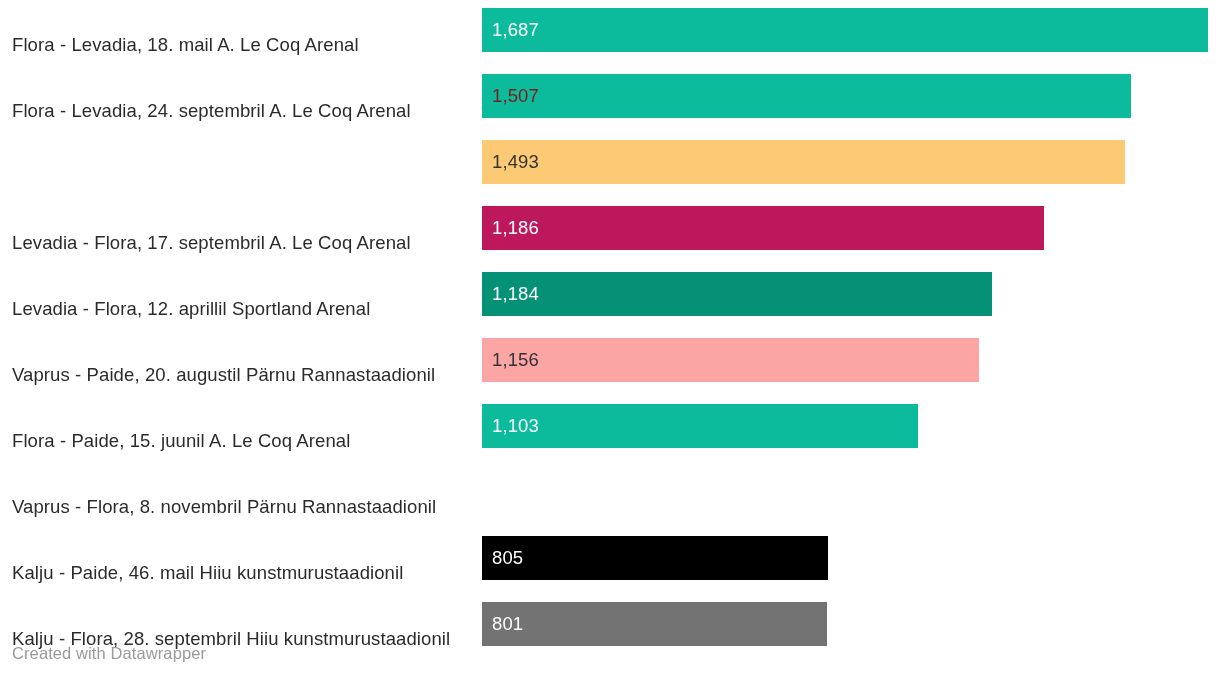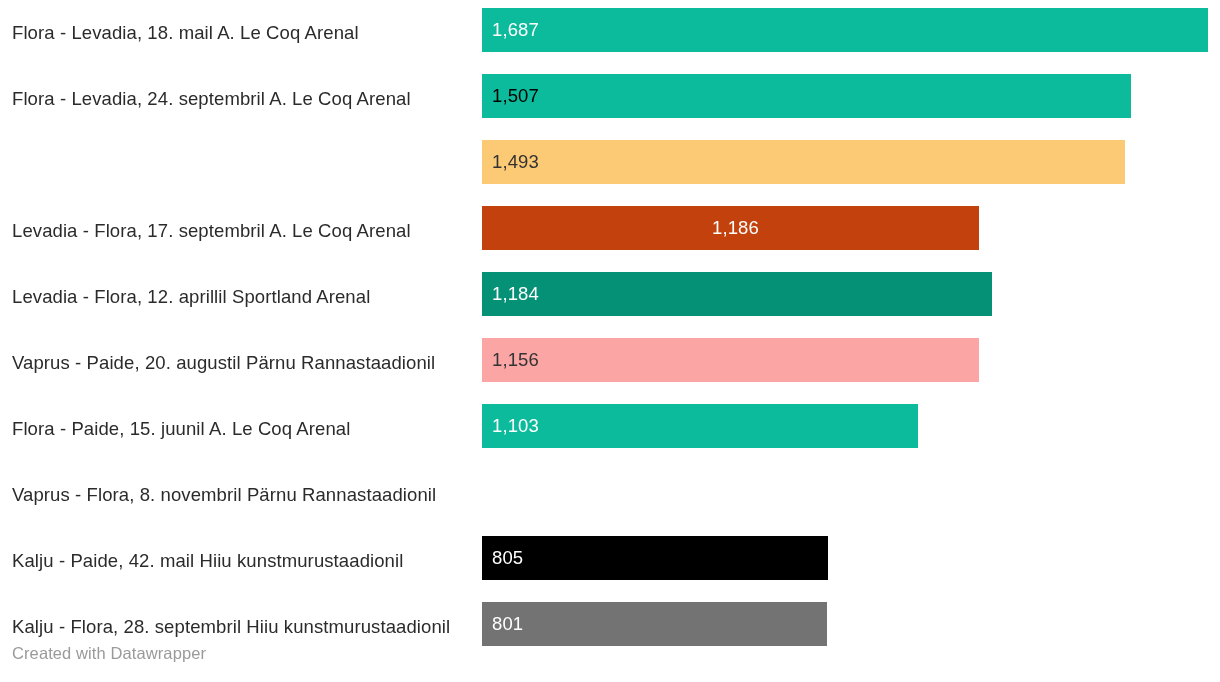--- a/index.html
+++ b/index.html
@@ -27,21 +27,21 @@
     width: 1220px;
   }
   .row {
     position: relative;
     height: 66px;
     width: 1220px;
   }
   .row-label {
     position: absolute;
     left: 12px;
-    top: 0;
+    top: 12px;
     width: 455px;
     height: 66px;
     display: flex;
     align-items: center;
     font-size: 18.5px;
     line-height: 1.42;
     color: #2b2b2b;
     letter-spacing: 0.1px;
     word-break: break-word;
   }
@@ -88,35 +88,35 @@
         <div class="bar-track">
           <div class="bar" style="width: 726px; background: rgb(11, 187, 155);">
             <span class="bar-value" style="color: rgb(255, 255, 255);">1,687</span>
           </div>
         </div>
       </div>
       <div class="row">
         <div class="row-label">Flora - Levadia, 24. septembril A. Le Coq Arenal</div>
         <div class="bar-track">
           <div class="bar" style="width: 648.537px; background: rgb(11, 187, 155);">
-            <span class="bar-value" style="color: #000000;">1,507</span>
+            <span class="bar-value" style="color: #7f1d1d;">1,507</span>
           </div>
         </div>
       </div>
       <div class="row">
         <div class="bar-track">
           <div class="bar" style="width: 642.512px; background: rgb(252, 201, 116);">
             <span class="bar-value" style="color: rgb(51, 51, 51);">1,493</span>
           </div>
         </div>
       </div>
       <div class="row">
         <div class="row-label">Levadia - Flora, 17. septembril A. Le Coq Arenal</div>
         <div class="bar-track">
-          <div class="bar" style="width: 497px; background: #c2410c; justify-content: center;">
+          <div class="bar" style="width: 562px; background: #be185d;">
             <span class="bar-value" style="color: rgb(255, 255, 255);">1,186</span>
           </div>
         </div>
       </div>
       <div class="row">
         <div class="row-label">Levadia - Flora, 12. aprillil Sportland Arenal</div>
         <div class="bar-track">
           <div class="bar" style="width: 509.534px; background: rgb(5, 145, 117);">
             <span class="bar-value" style="color: rgb(255, 255, 255);">1,184</span>
           </div>
@@ -135,21 +135,21 @@
         <div class="bar-track">
           <div class="bar" style="width: 436px; background: rgb(11, 187, 155);">
             <span class="bar-value" style="color: rgb(255, 255, 255);">1,103</span>
           </div>
         </div>
       </div>
       <div class="row">
         <div class="row-label">Vaprus - Flora, 8. novembril Pärnu Rannastaadionil</div>
       </div>
       <div class="row">
-        <div class="row-label">Kalju - Paide, 42. mail Hiiu kunstmurustaadionil</div>
+        <div class="row-label">Kalju - Paide, 46. mail Hiiu kunstmurustaadionil</div>
         <div class="bar-track">
           <div class="bar" style="width: 346.432px; background: rgb(0, 0, 0);">
             <span class="bar-value" style="color: rgb(255, 255, 255);">805</span>
           </div>
         </div>
       </div>
       <div class="row">
         <div class="row-label">Kalju - Flora, 28. septembril Hiiu kunstmurustaadionil</div>
         <div class="bar-track">
           <div class="bar" style="width: 344.71px; background: #737373;">

